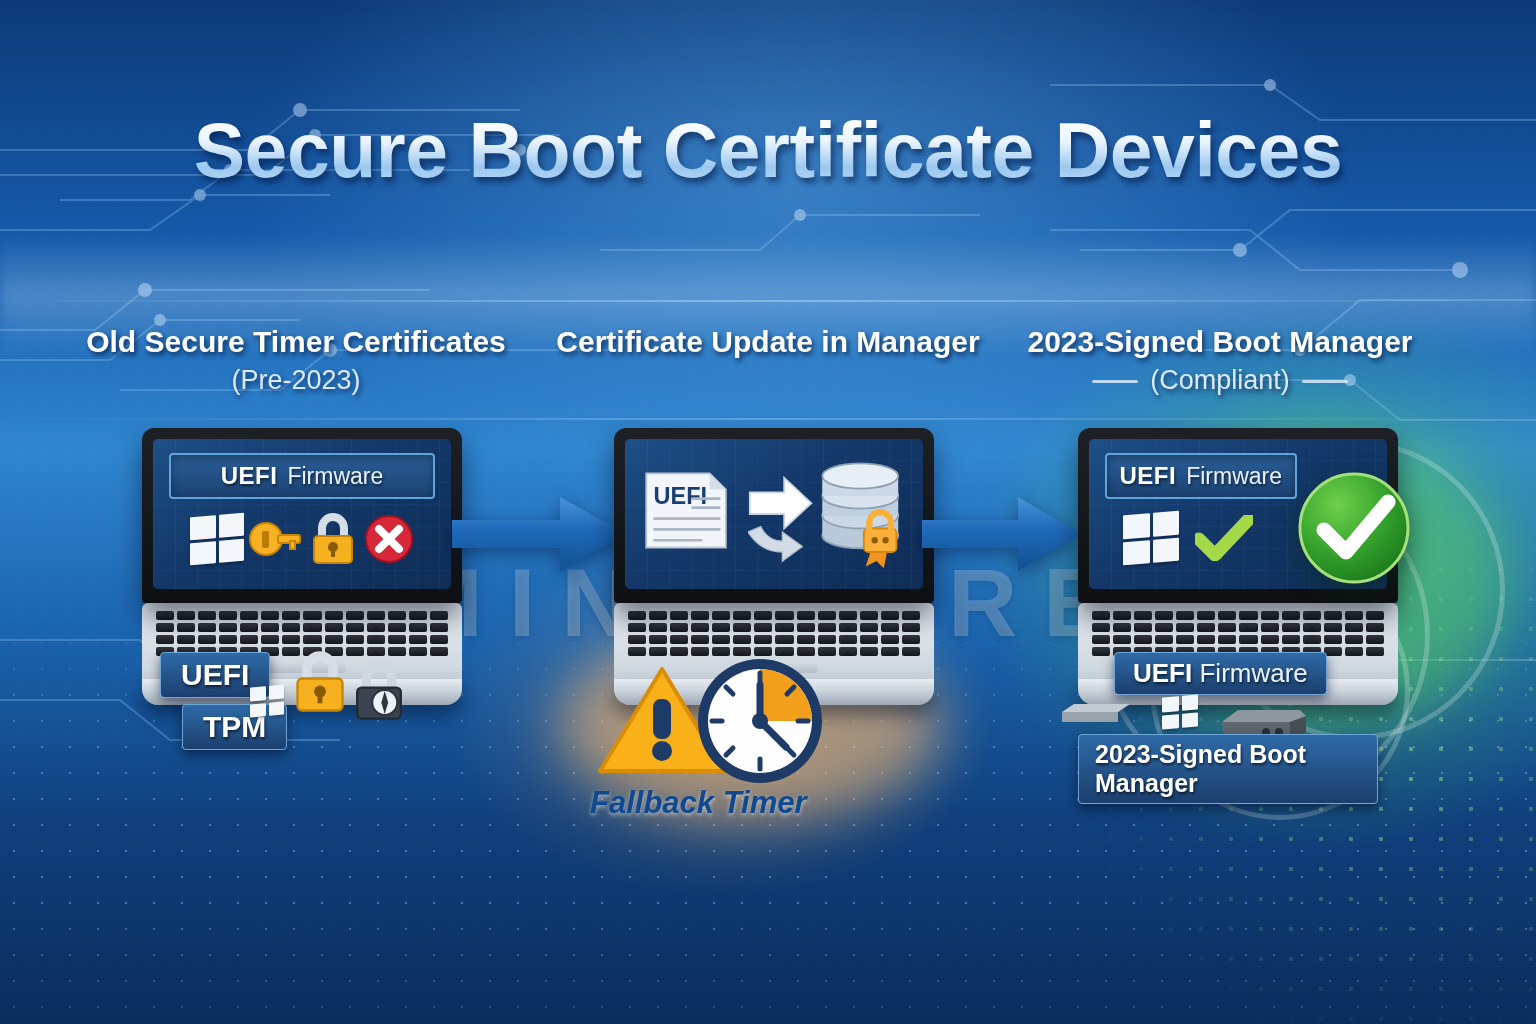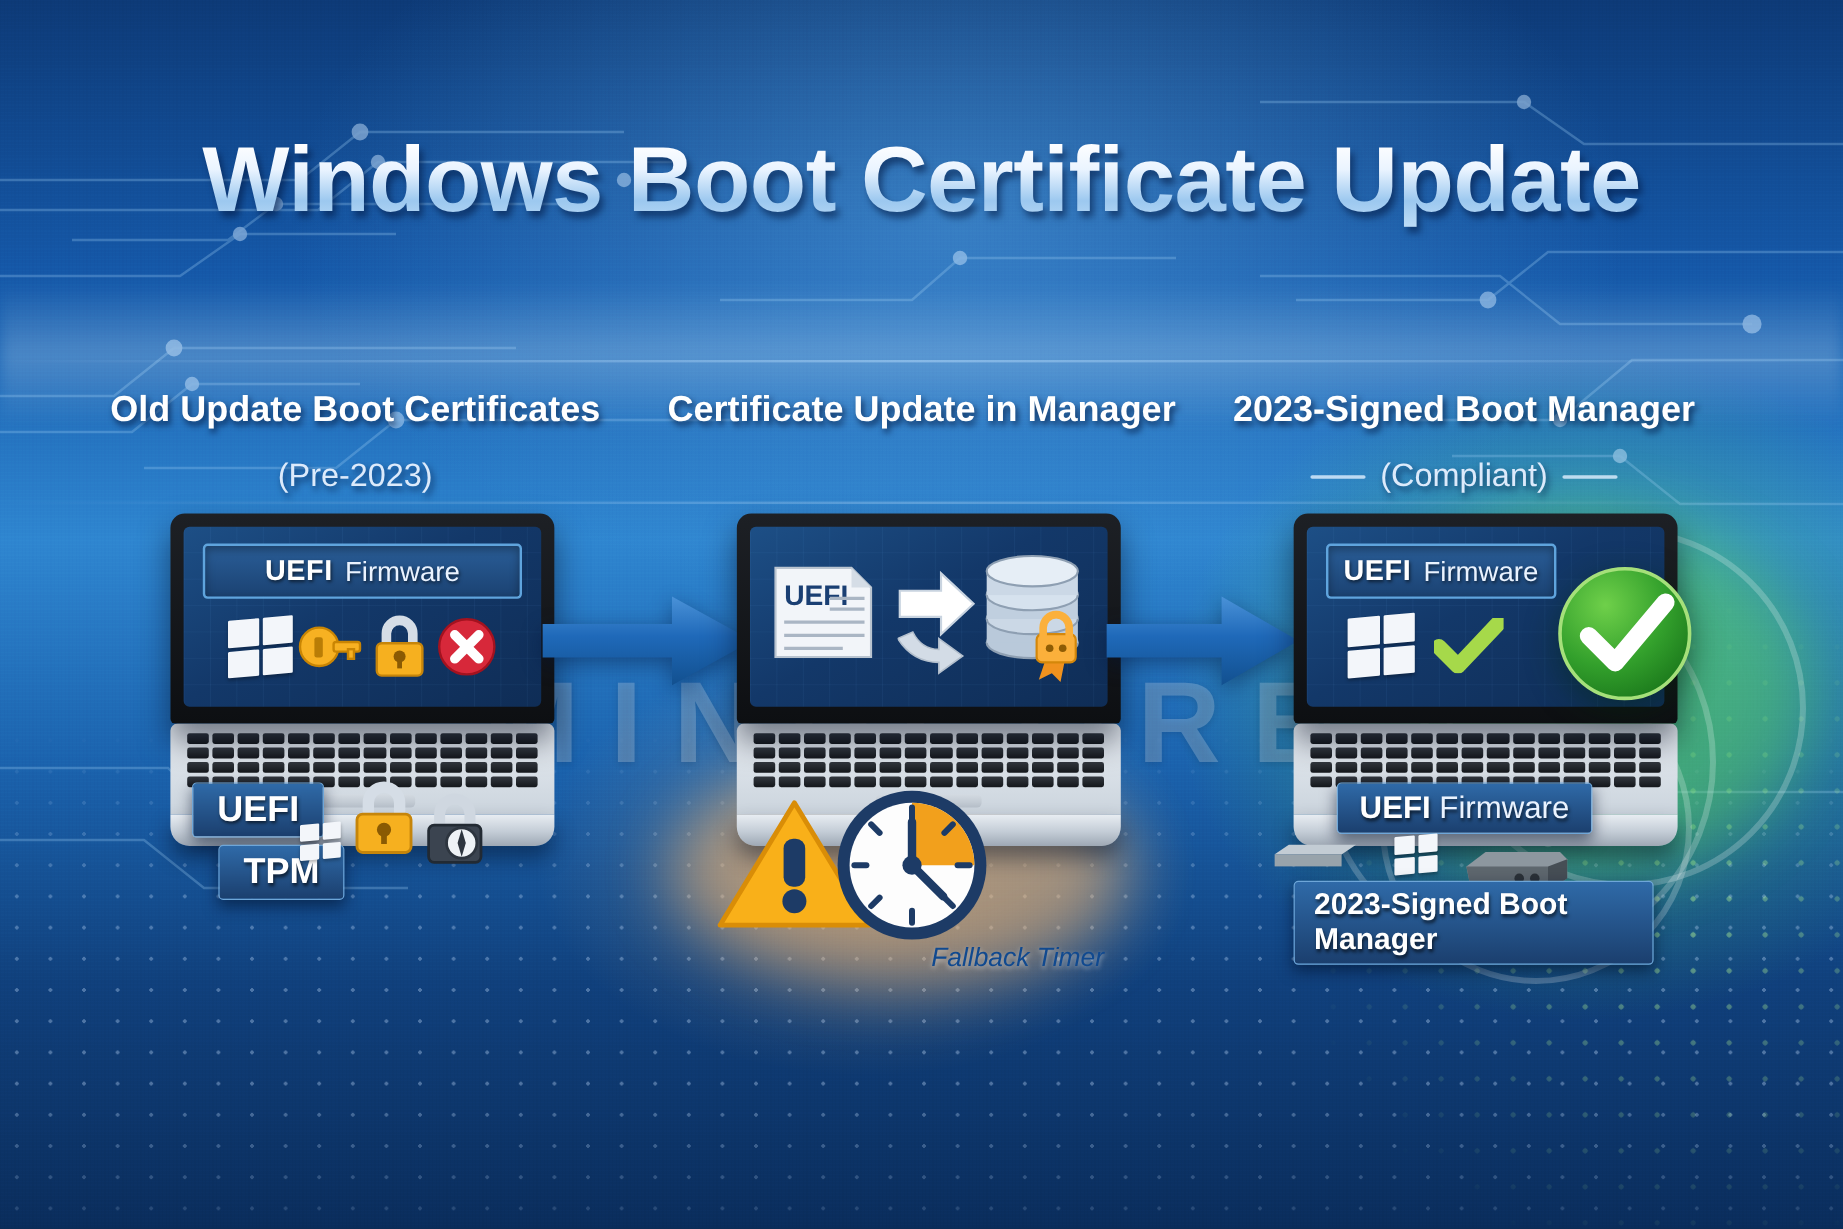--- a/index.html
+++ b/index.html
@@ -44,21 +44,21 @@
     background:linear-gradient(180deg,#ffffff 8%,#eaf4ff 38%,#9cc8ef 72%,#bddcf7 100%);
     -webkit-background-clip:text;background-clip:text;color:transparent;
     filter:drop-shadow(3px 5px 3px rgba(0,20,60,.55));}
   .subtitle{position:absolute;top:155px;left:0;right:0;text-align:center;
     font-size:38px;color:#f2f8ff;letter-spacing:.5px;
     text-shadow:2px 3px 4px rgba(0,25,70,.6);}
 
   
   .col-head{position:absolute;text-align:center;width:520px;}
   .col-head .h{font-size:30px;font-weight:700;color:#ffffff;text-shadow:2px 3px 5px rgba(0,22,60,.75);white-space:nowrap;}
-  .col-head .s{font-size:27px;color:#dceafb;margin-top:22px;text-shadow:2px 3px 5px rgba(0,22,60,.7);white-space:nowrap;}
+  .col-head .s{font-size:27px;color:#dceafb;margin-top:6px;text-shadow:2px 3px 5px rgba(0,22,60,.7);white-space:nowrap;}
   .dashl,.dashr{display:inline-block;width:46px;height:3px;background:rgba(225,240,255,.8);vertical-align:middle;margin:0 12px;border-radius:2px;}
 
   
   .laptop{position:absolute;}
   .lid{position:relative;background:linear-gradient(180deg,#1d2025,#0d0f12);border-radius:12px 12px 4px 4px;padding:11px 11px 14px 11px;
     box-shadow:0 14px 26px rgba(0,10,30,.5);}
   .screen{position:relative;border-radius:5px;overflow:hidden;
     background:linear-gradient(150deg,#1d4f86 0%,#133869 45%,#0f2d56 100%);}
   .screen:after{content:"";position:absolute;inset:0;
     background-image:linear-gradient(90deg,rgba(120,190,255,.12) 1px,transparent 1px),
@@ -84,21 +84,21 @@
   .winlogo i{display:block;background:#f3f6fa;border-radius:1px;box-shadow:0 2px 3px rgba(0,0,0,.3);}
 
   .arrow-big{position:absolute;filter:drop-shadow(0 5px 9px rgba(0,20,60,.45));}
 
   .badge{display:inline-flex;align-items:center;justify-content:center;
     background:linear-gradient(180deg,#2f6aa8,#1b3f6e);border:1px solid #6ea6d8;border-radius:4px;
     padding:7px 16px;box-shadow:0 5px 12px rgba(0,15,40,.55);}
   .badge b{color:#fff;font-weight:700;text-shadow:1px 2px 3px rgba(0,0,0,.65);}
   .badge span{color:#eaf3ff;text-shadow:1px 2px 3px rgba(0,0,0,.65);}
 
-  .cap{position:absolute;text-align:right;width:100%;font-size:22px;font-weight:400;font-style:italic;
+  .cap{position:absolute;text-align:left;width:100%;font-size:31px;font-weight:700;font-style:italic;
     color:#10498f;text-shadow:0 2px 4px rgba(255,255,255,.55);}
 
   .glowpatch{position:absolute;border-radius:50%;filter:blur(26px);}
 </style>
 </head>
 <body>
 
 <div class="stage">
 
   <div class="noise"></div>
@@ -150,24 +150,24 @@
   <div class="dotmatrix2"></div>
 
   <div class="glowpatch" style="left:560px;top:630px;width:380px;height:190px;background:rgba(255,186,110,.55);"></div>
   <div class="glowpatch" style="left:1130px;top:430px;width:380px;height:300px;background:rgba(95,215,95,.40);"></div>
 
   <div class="watermark">MINDCORE</div>
   <div class="wmring" style="left:1100px;top:470px;width:330px;height:330px;"></div>
   <div class="wmring" style="left:1205px;top:440px;width:300px;height:300px;"></div>
   <div class="wmring" style="left:1150px;top:560px;width:260px;height:260px;"></div>
 
-  <h1 class="title">Windows Boot Certificate Update</h1>
+  <h1 class="title">Secure Boot Certificate Devices</h1>
 
   <div class="col-head" style="left:36px;top:325px;">
-    <div class="h">Old Update Boot Certificates</div>
+    <div class="h">Old Secure Timer Certificates</div>
     <div class="s">(Pre-2023)</div>
   </div>
 
   <div class="col-head" style="left:508px;top:325px;">
     <div class="h">Certificate Update in Manager</div>
   </div>
 
   <div class="col-head" style="left:960px;top:325px;">
     <div class="h">2023-Signed Boot Manager</div>
     <div class="s">

